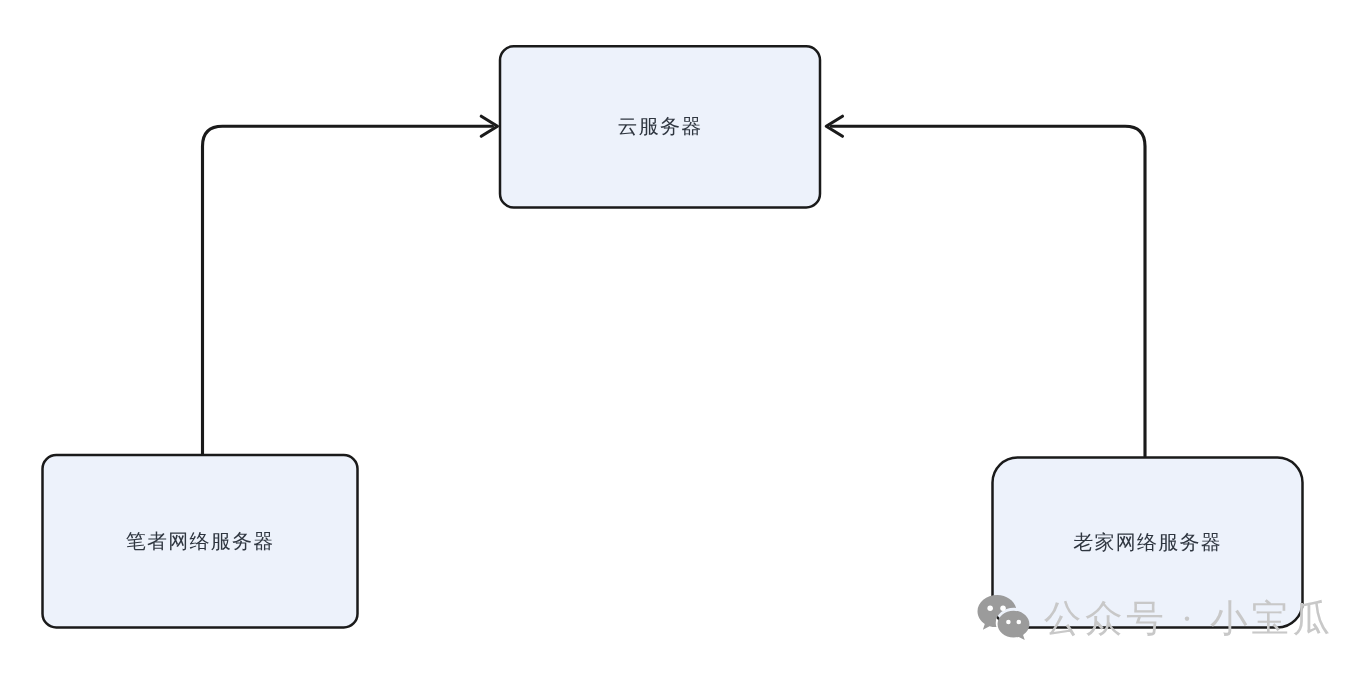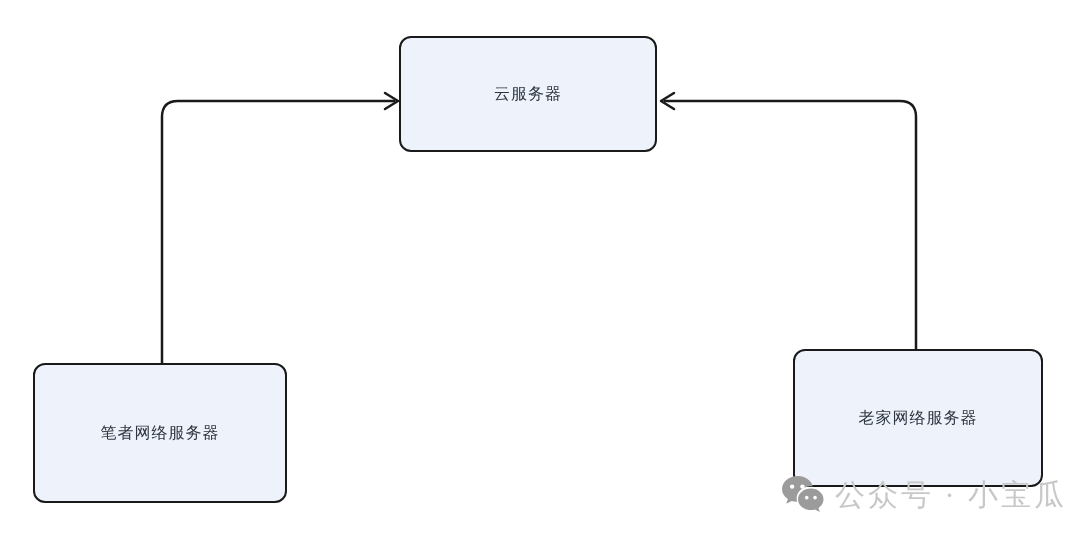--- a/index.html
+++ b/index.html
@@ -42,23 +42,23 @@
     display: flex;
     align-items: center;
     justify-content: center;
   }
   .node span {
     font-size: 16px;
     color: var(--node_text);
     letter-spacing: 1px;
     white-space: nowrap;
   }
-  .node-cloud    { left: 399px; top: 36px;  width: 258px; height: 116px; }
+  .node-cloud    { left: 399px; top: 36px;  width: 258px; height: 131px; }
   .node-author   { left: 33px;  top: 363px; width: 254px; height: 140px; }
-  .node-hometown { left: 793px; top: 349px; width: 250px; height: 138px; }
+  .node-hometown { left: 793px; top: 365px; width: 250px; height: 138px; border-radius: 21px; }
   .watermark {
     position: absolute;
     left: 780px; top: 474px;
     display: flex;
     align-items: center;
     gap: 9px;
     pointer-events: none;
   }
   .watermark .wm-icon { width: 46px; height: 42px; flex: 0 0 auto; }
   .watermark .wm-text {

